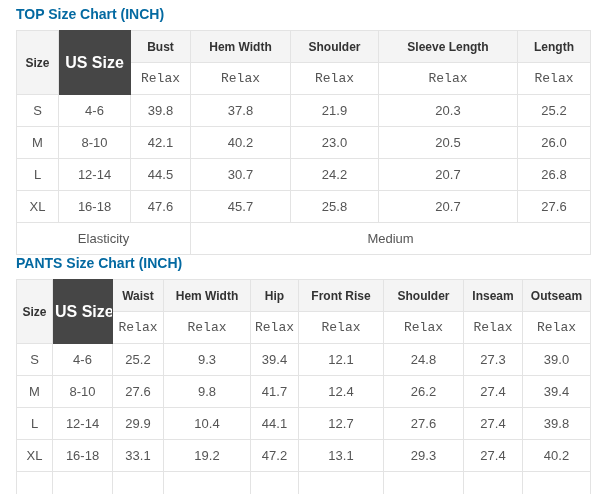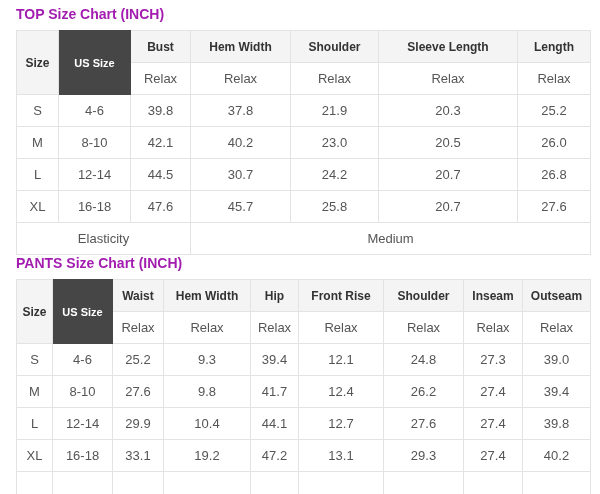--- a/index.html
+++ b/index.html
@@ -13,21 +13,21 @@
     background: #ffffff;
     font-family: "Liberation Sans", sans-serif;
     -webkit-font-smoothing: antialiased;
   }
   .wrap {
     padding: 6px 10px 0 16px;
   }
   .chart-title {
     font-size: 14px;
     font-weight: bold;
-    color: #a21caf;
+    color: #0369a1;
     line-height: 16px;
     margin: 0 0 8px 0;
   }
   .chart-title.second {
   }
   table.size-table {
     border-collapse: collapse;
     table-layout: fixed;
     width: 574px;
   }
@@ -45,28 +45,29 @@
   table.size-table th.measure-head,
   table.size-table th.size-head {
     background: #f4f4f4;
     font-size: 12px;
     font-weight: bold;
     color: #333333;
   }
   table.size-table th.us-size-head {
     background: #464646;
     color: #ffffff;
-    font-size: 11px;
+    font-size: 16px;
     font-weight: bold;
     border-color: #464646;
   }
   table.size-table td.fit-cell {
     background: #ffffff;
     font-size: 13px;
     color: #555555;
+    font-family: Liberation Mono, monospace;
   }
   table.size-table td.data-cell,
   table.size-table tfoot td {
     background: #ffffff;
     font-size: 13px;
     color: #555555;
   }
   table.size-table tr.partial-row td {
     height: 32px;
     background: #ffffff;

